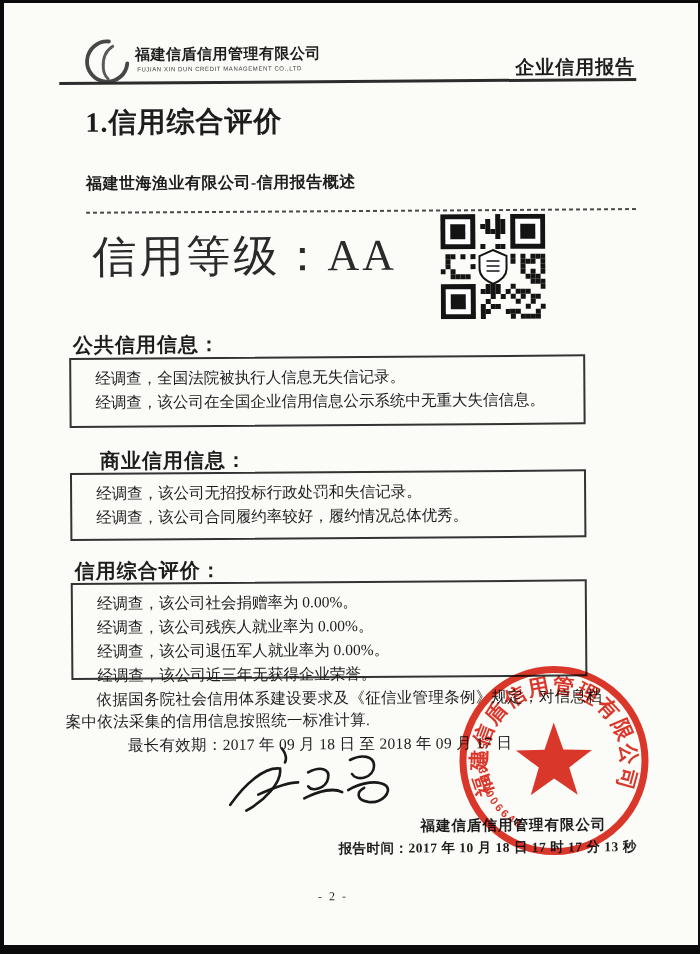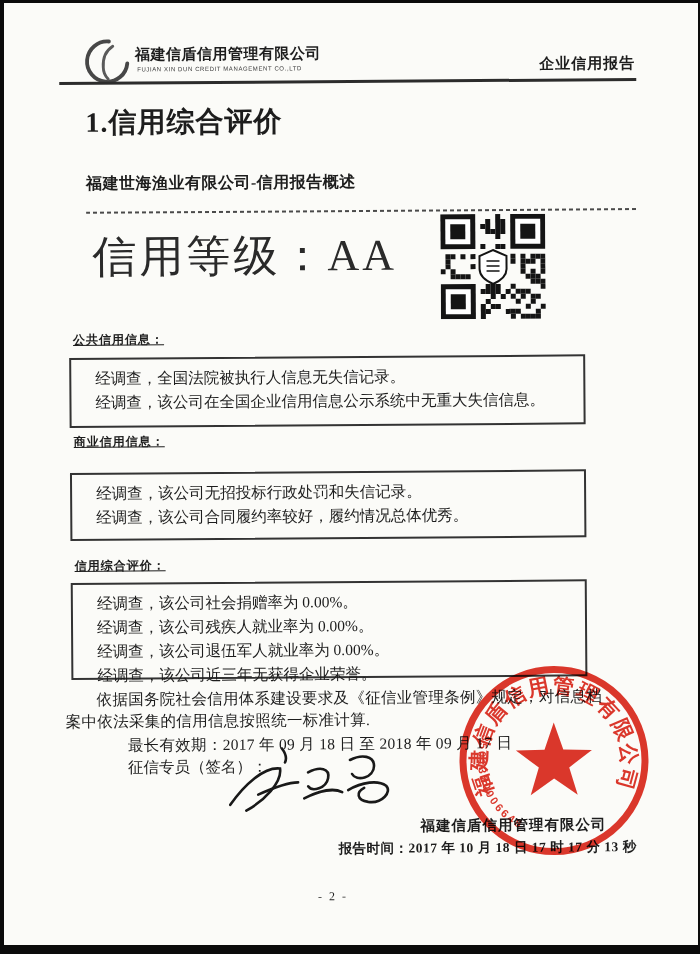--- a/index.html
+++ b/index.html
@@ -13,39 +13,39 @@
   .edge-top{left:0;top:0;width:700px;height:3px;}
   .edge-right{right:0;top:0;width:2px;height:954px;}
   .edge-bottom{left:0;bottom:0;width:700px;height:9px;}
   .sheet{position:absolute;left:0;top:0;width:700px;height:954px;transform:rotate(-0.4deg);}
 
   
   .logo{position:absolute;left:86px;top:36px;width:48px;height:48px;}
   .company-cn{position:absolute;left:138px;top:44px;font-size:15px;font-weight:bold;letter-spacing:.5px;}
   .company-en{position:absolute;left:140px;top:65px;font-size:6px;letter-spacing:.6px;color:#3a3a3a;
               font-family:"Liberation Sans",sans-serif;}
-  .report-type{position:absolute;right:62px;top:56px;font-size:15px;font-weight:bold;letter-spacing:1px;}
+  .report-type{position:absolute;right:62px;top:56px;font-size:19px;font-weight:bold;letter-spacing:1px;}
   .header-rule{position:absolute;left:62px;top:80px;width:577px;height:2.5px;background:#2c2c2c;}
 
   
   .page-title{position:absolute;left:88px;top:102px;font-size:28px;font-weight:bold;letter-spacing:1px;}
   .subtitle{position:absolute;left:88px;top:172px;font-size:16px;font-weight:bold;letter-spacing:.5px;}
   .dashed-rule{position:absolute;left:88px;top:210px;width:552px;height:2px;
     background:repeating-linear-gradient(90deg,#4a4a4a 0 4px,transparent 4px 7px);}
 
   
   .rating-row{position:absolute;left:94px;top:226px;font-size:44px;letter-spacing:3px;color:#2a2a2a;}
   .qr{position:absolute;left:442px;top:215px;width:105px;height:105px;}
 
   
-  .sec-heading{position:absolute;left:74px;font-size:12px;font-weight:bold;letter-spacing:1px;text-decoration:underline;}
+  .sec-heading{position:absolute;left:74px;font-size:20px;font-weight:bold;letter-spacing:1px;}
   .sec-box{position:absolute;left:70px;width:516px;border:2px solid #333;
            padding:7px 10px 7px 24px;box-sizing:border-box;font-size:15.5px;line-height:1.55;}
   .h0{top:330px;} .b0{top:356px;height:70px;}
-  .h1{top:432px;} .b1{top:471px;height:68px;}
+  .h1{top:446px;margin-left:26px;} .b1{top:471px;height:68px;}
   .h2{top:556px;} .b2{top:581px;height:97px;}
   .sec-line{white-space:nowrap;}
 
   
   .legal{position:absolute;left:64px;top:687px;width:548px;font-size:15.5px;line-height:1.45;
          text-indent:2em;letter-spacing:.3px;}
   .validity{position:absolute;left:126px;top:734px;font-size:15.5px;letter-spacing:.3px;}
   .sign-label{position:absolute;left:126px;top:756px;font-size:15.5px;}
   .signature{position:absolute;left:222px;top:742px;width:180px;height:80px;}
   .stamp{position:absolute;left:452px;top:662px;width:200px;height:200px;z-index:30;
@@ -191,21 +191,20 @@
   <div class="sec-heading h2">信用综合评价：</div>
   <div class="sec-box b2">
     <div class="sec-line">经调查，该公司社会捐赠率为 0.00%。</div>
     <div class="sec-line">经调查，该公司残疾人就业率为 0.00%。</div>
     <div class="sec-line">经调查，该公司退伍军人就业率为 0.00%。</div>
     <div class="sec-line">经调查，该公司近三年无获得企业荣誉。</div>
   </div>
 
   <div class="legal">依据国务院社会信用体系建设要求及《征信业管理条例》规定，对信息档案中依法采集的信用信息按照统一标准计算.</div>
   <div class="validity">最长有效期：2017 年 09 月 18 日  至  2018 年 09 月 17 日</div>
-  <div class="sign-label">征信专员（签名）：</div>
 
   <svg class="signature" viewBox="0 0 180 80">
     <g fill="none" stroke="#191919" stroke-width="2.6" stroke-linecap="round">
       <path d="M58,6 q6,8 3,14"></path>
       <path d="M6,62 C20,42 40,24 56,26 C58,40 40,58 22,68"></path>
       <path d="M34,52 C52,44 64,40 74,40"></path>
       <path d="M84,30 C96,24 106,26 104,36 C102,46 88,50 84,44"></path>
       <path d="M80,56 C96,48 110,46 118,50"></path>
       <path d="M126,18 C138,12 150,14 150,24 C150,36 132,40 128,32"></path>
       <path d="M124,48 C138,40 154,38 162,44 C168,50 158,62 144,60 C132,58 132,50 140,46"></path>

